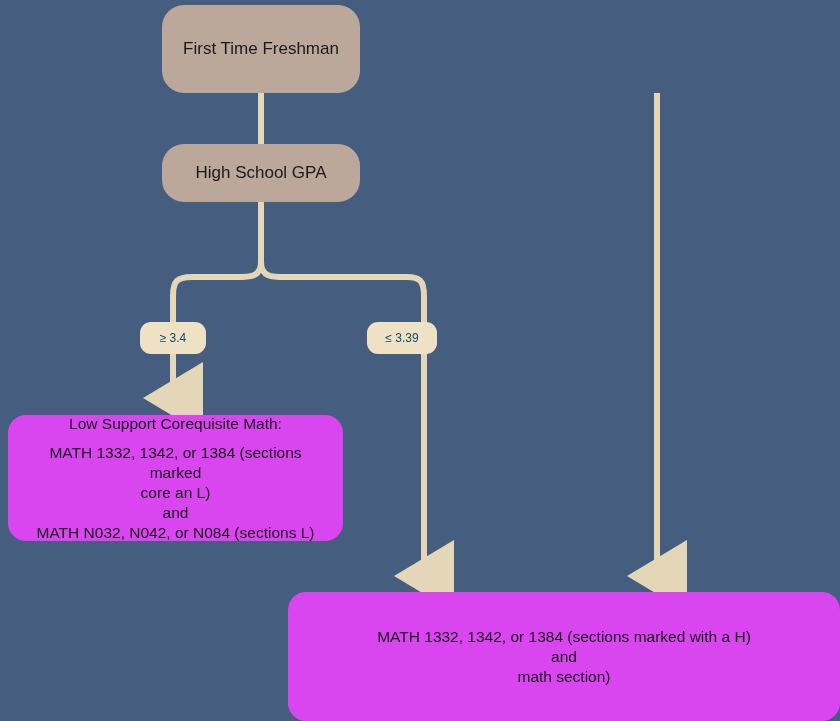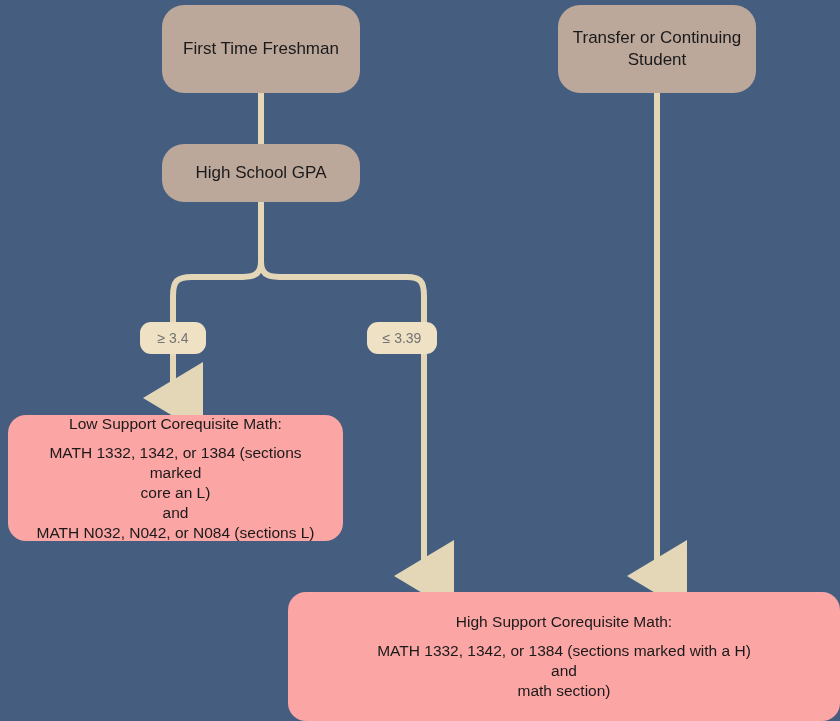--- a/index.html
+++ b/index.html
@@ -41,35 +41,35 @@
 
   .node-tan {
     background: #BCA79B;
     border-radius: 22px;
     font-size: 17px;
     line-height: 22px;
     padding: 6px 12px;
   }
 
   .node-blue {
-    background: #fca5a5;
+    background: #d946ef;
     border-radius: 18px;
     font-size: 15.5px;
     line-height: 20px;
     padding: 10px 14px;
     flex-direction: column;
     justify-content: center;
   }
 
   .node-badge {
     background: #EFE2C4;
     border-radius: 11px;
-    font-size: 14px;
+    font-size: 12px;
     line-height: 16px;
-    color: #737373;
+    color: #0c4a6e;
   }
 
   
   #n-freshman   { left: 162px; top: 5px;   width: 198px; height: 88px; }
   #n-transfer   { left: 558px; top: 5px;   width: 198px; height: 88px; }
   #n-gpa        { left: 162px; top: 144px; width: 198px; height: 58px; border-radius: 22px; }
   #b-ge34       { left: 140px; top: 322px; width: 66px;  height: 32px; }
   #b-le339      { left: 367px; top: 322px; width: 70px;  height: 32px; }
   #n-low        { left: 8px;   top: 415px; width: 335px; height: 126px; }
   #n-high       { left: 288px; top: 592px; width: 552px; height: 129px; }
@@ -103,23 +103,20 @@
 
     <path d="M 424 354 L 424 576" stroke="#E3D7B8" stroke-width="6" fill="none" marker-end="url(#arrow)"></path>
 
     <path d="M 657 93 L 657 576" stroke="#E3D7B8" stroke-width="6" fill="none" marker-end="url(#arrow)"></path>
   </svg>
 
   <div class="node node-tan" id="n-freshman">
     <span>First Time Freshman</span>
   </div>
 
-  <div class="node node-tan" id="n-transfer">
-    <span>Transfer or Continuing Student</span>
-  </div>
 
   <div class="node node-tan" id="n-gpa">
     <span>High School GPA</span>
   </div>
 
   <div class="node node-badge" id="b-ge34">
     <span>≥ 3.4</span>
   </div>
 
   <div class="node node-badge" id="b-le339">
@@ -128,19 +125,18 @@
 
   <div class="node node-blue" id="n-low">
     <div class="blue-title">Low Support Corequisite Math:</div>
     <div class="blue-line">MATH 1332, 1342, or 1384 (sections marked</div>
     <div class="blue-line">core an L)</div>
     <div class="blue-line">and</div>
     <div class="blue-line">MATH N032, N042, or N084 (sections L)</div>
   </div>
 
   <div class="node node-blue" id="n-high">
-    <div class="blue-title">High Support Corequisite Math:</div>
     <div class="blue-line">MATH 1332, 1342, or 1384 (sections marked with a H)</div>
     <div class="blue-line">and</div>
     <div class="blue-line">math section)</div>
   </div>
 
 </div>
 
 </body></html>

